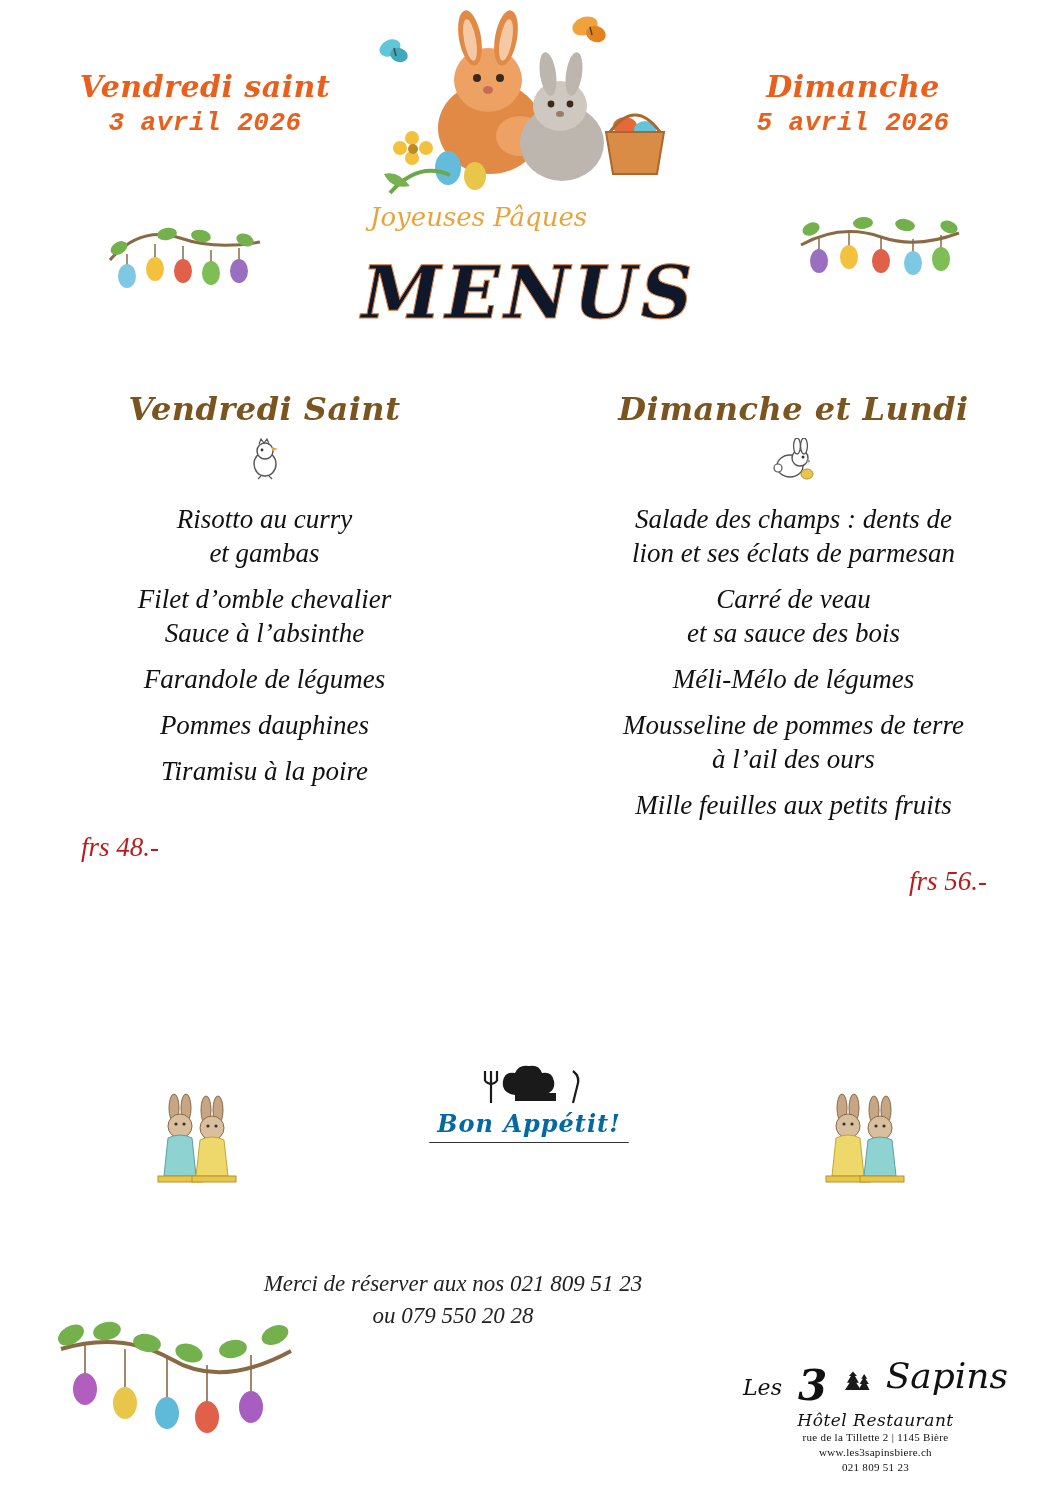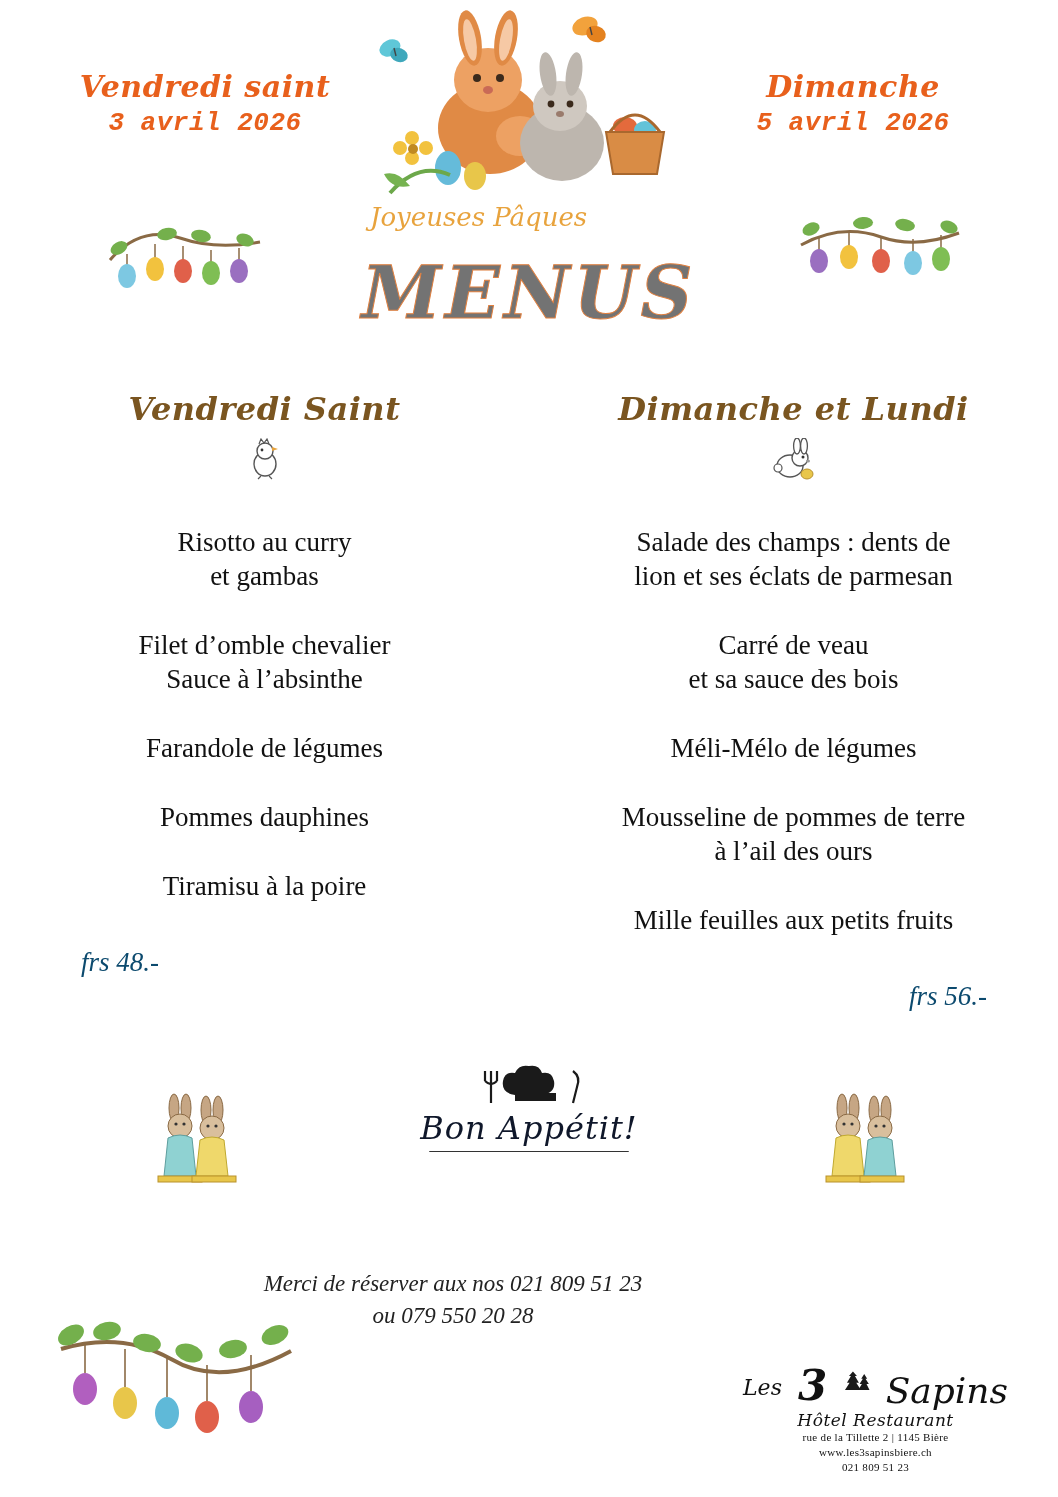--- a/index.html
+++ b/index.html
@@ -75,21 +75,21 @@
     position: absolute;
     top: 250px;
     left: 0;
     width: 1058px;
     text-align: center;
     font-family: "DejaVu Serif", serif;
     font-style: italic;
     font-weight: bold;
     font-size: 72px;
     letter-spacing: 4px;
-    color: #737373;
+    color: #0f172a;
     -webkit-text-stroke: 1px #E08040;
   }
 
   
   .columns {
     position: absolute;
     top: 390px;
     left: 0;
     width: 1058px;
     display: flex;
@@ -110,52 +110,54 @@
   }
   .col-icon {
     margin-top: 10px;
     height: 52px;
     line-height: 52px;
     font-size: 34px;
     color: #555;
   }
   .dish {
     font-family: "Liberation Serif", serif;
+    font-style: italic;
     font-size: 27px;
     line-height: 34px;
     color: #111;
-    margin-top: 35px;
+    margin-top: 12px;
     white-space: pre-line;
   }
   .col-left .dish:first-of-type { margin-top: 24px; }
   .price {
     font-family: "Liberation Serif", serif;
     font-style: italic;
     font-size: 27px;
-    color: #0c4a6e;
+    color: #b91c1c;
     margin-top: 44px;
   }
   .col-left .price { text-align: left; padding-left: 55px; }
   .col-right .price { text-align: right; padding-right: 45px; }
 
   
   #bon-appetit {
     position: absolute;
     left: 50%;
     transform: translateX(-50%);
     top: 1065px;
     width: 230px;
     text-align: center;
   }
   #bon-appetit .ba-text {
     font-family: "DejaVu Serif", serif;
     font-style: italic;
-    font-size: 32px;
-    color: #0f172a;
+    font-size: 24px;
+    color: #0369a1;
     letter-spacing: 1px;
+    font-weight: bold;
   }
   #bon-appetit .ba-rule {
     margin: 4px auto 0;
     width: 200px;
     height: 10px;
     border-top: 1.5px solid #333;
     border-radius: 0 0 50% 50% / 0 0 100% 100%;
   }
 
   
@@ -203,21 +205,21 @@
     font-family: "DejaVu Serif", serif;
     font-style: italic;
     font-weight: bold;
     font-size: 42px;
     margin-bottom: 2px;
   }
   #logo .logo-sapins {
     font-family: "DejaVu Serif", serif;
     font-style: italic;
     font-size: 36px;
-    margin-bottom: 1px;
+    margin-bottom: 16px;
   }
   #logo .logo-sub {
     font-family: "DejaVu Serif", serif;
     font-style: italic;
     font-size: 17px;
     margin-top: -2px;
     letter-spacing: 0.5px;
   }
   #logo .logo-addr,
   #logo .logo-web,

